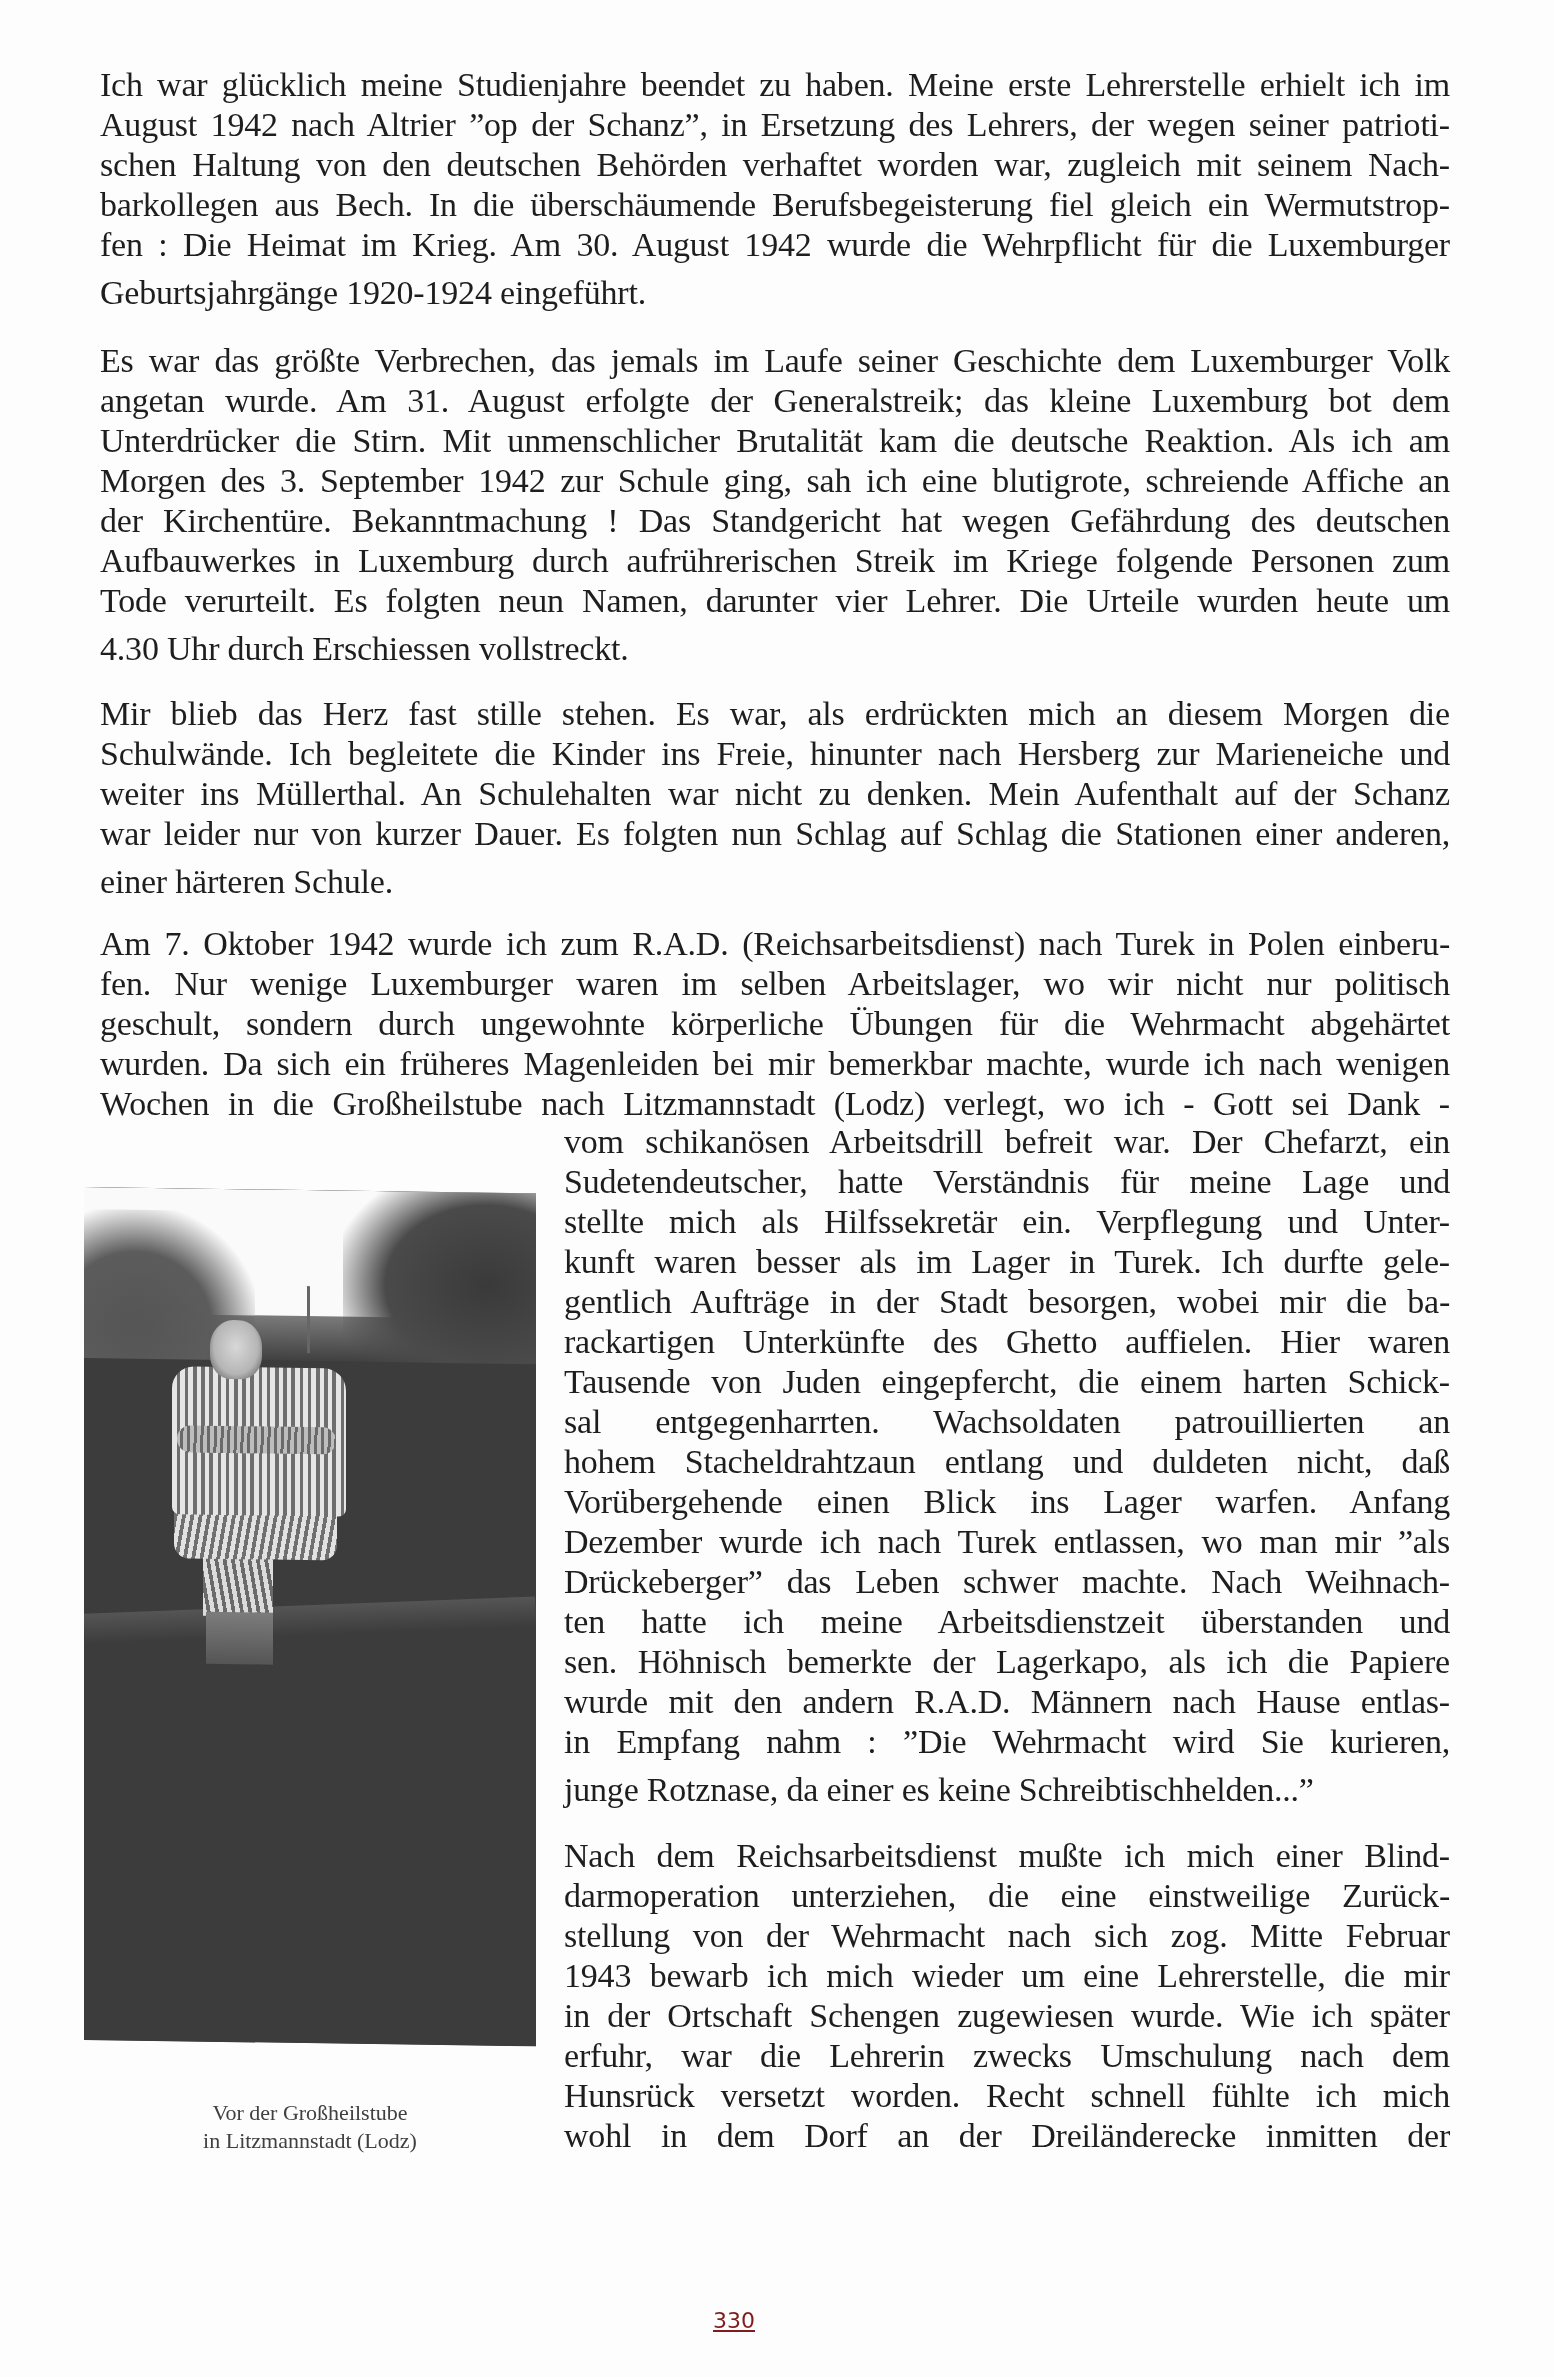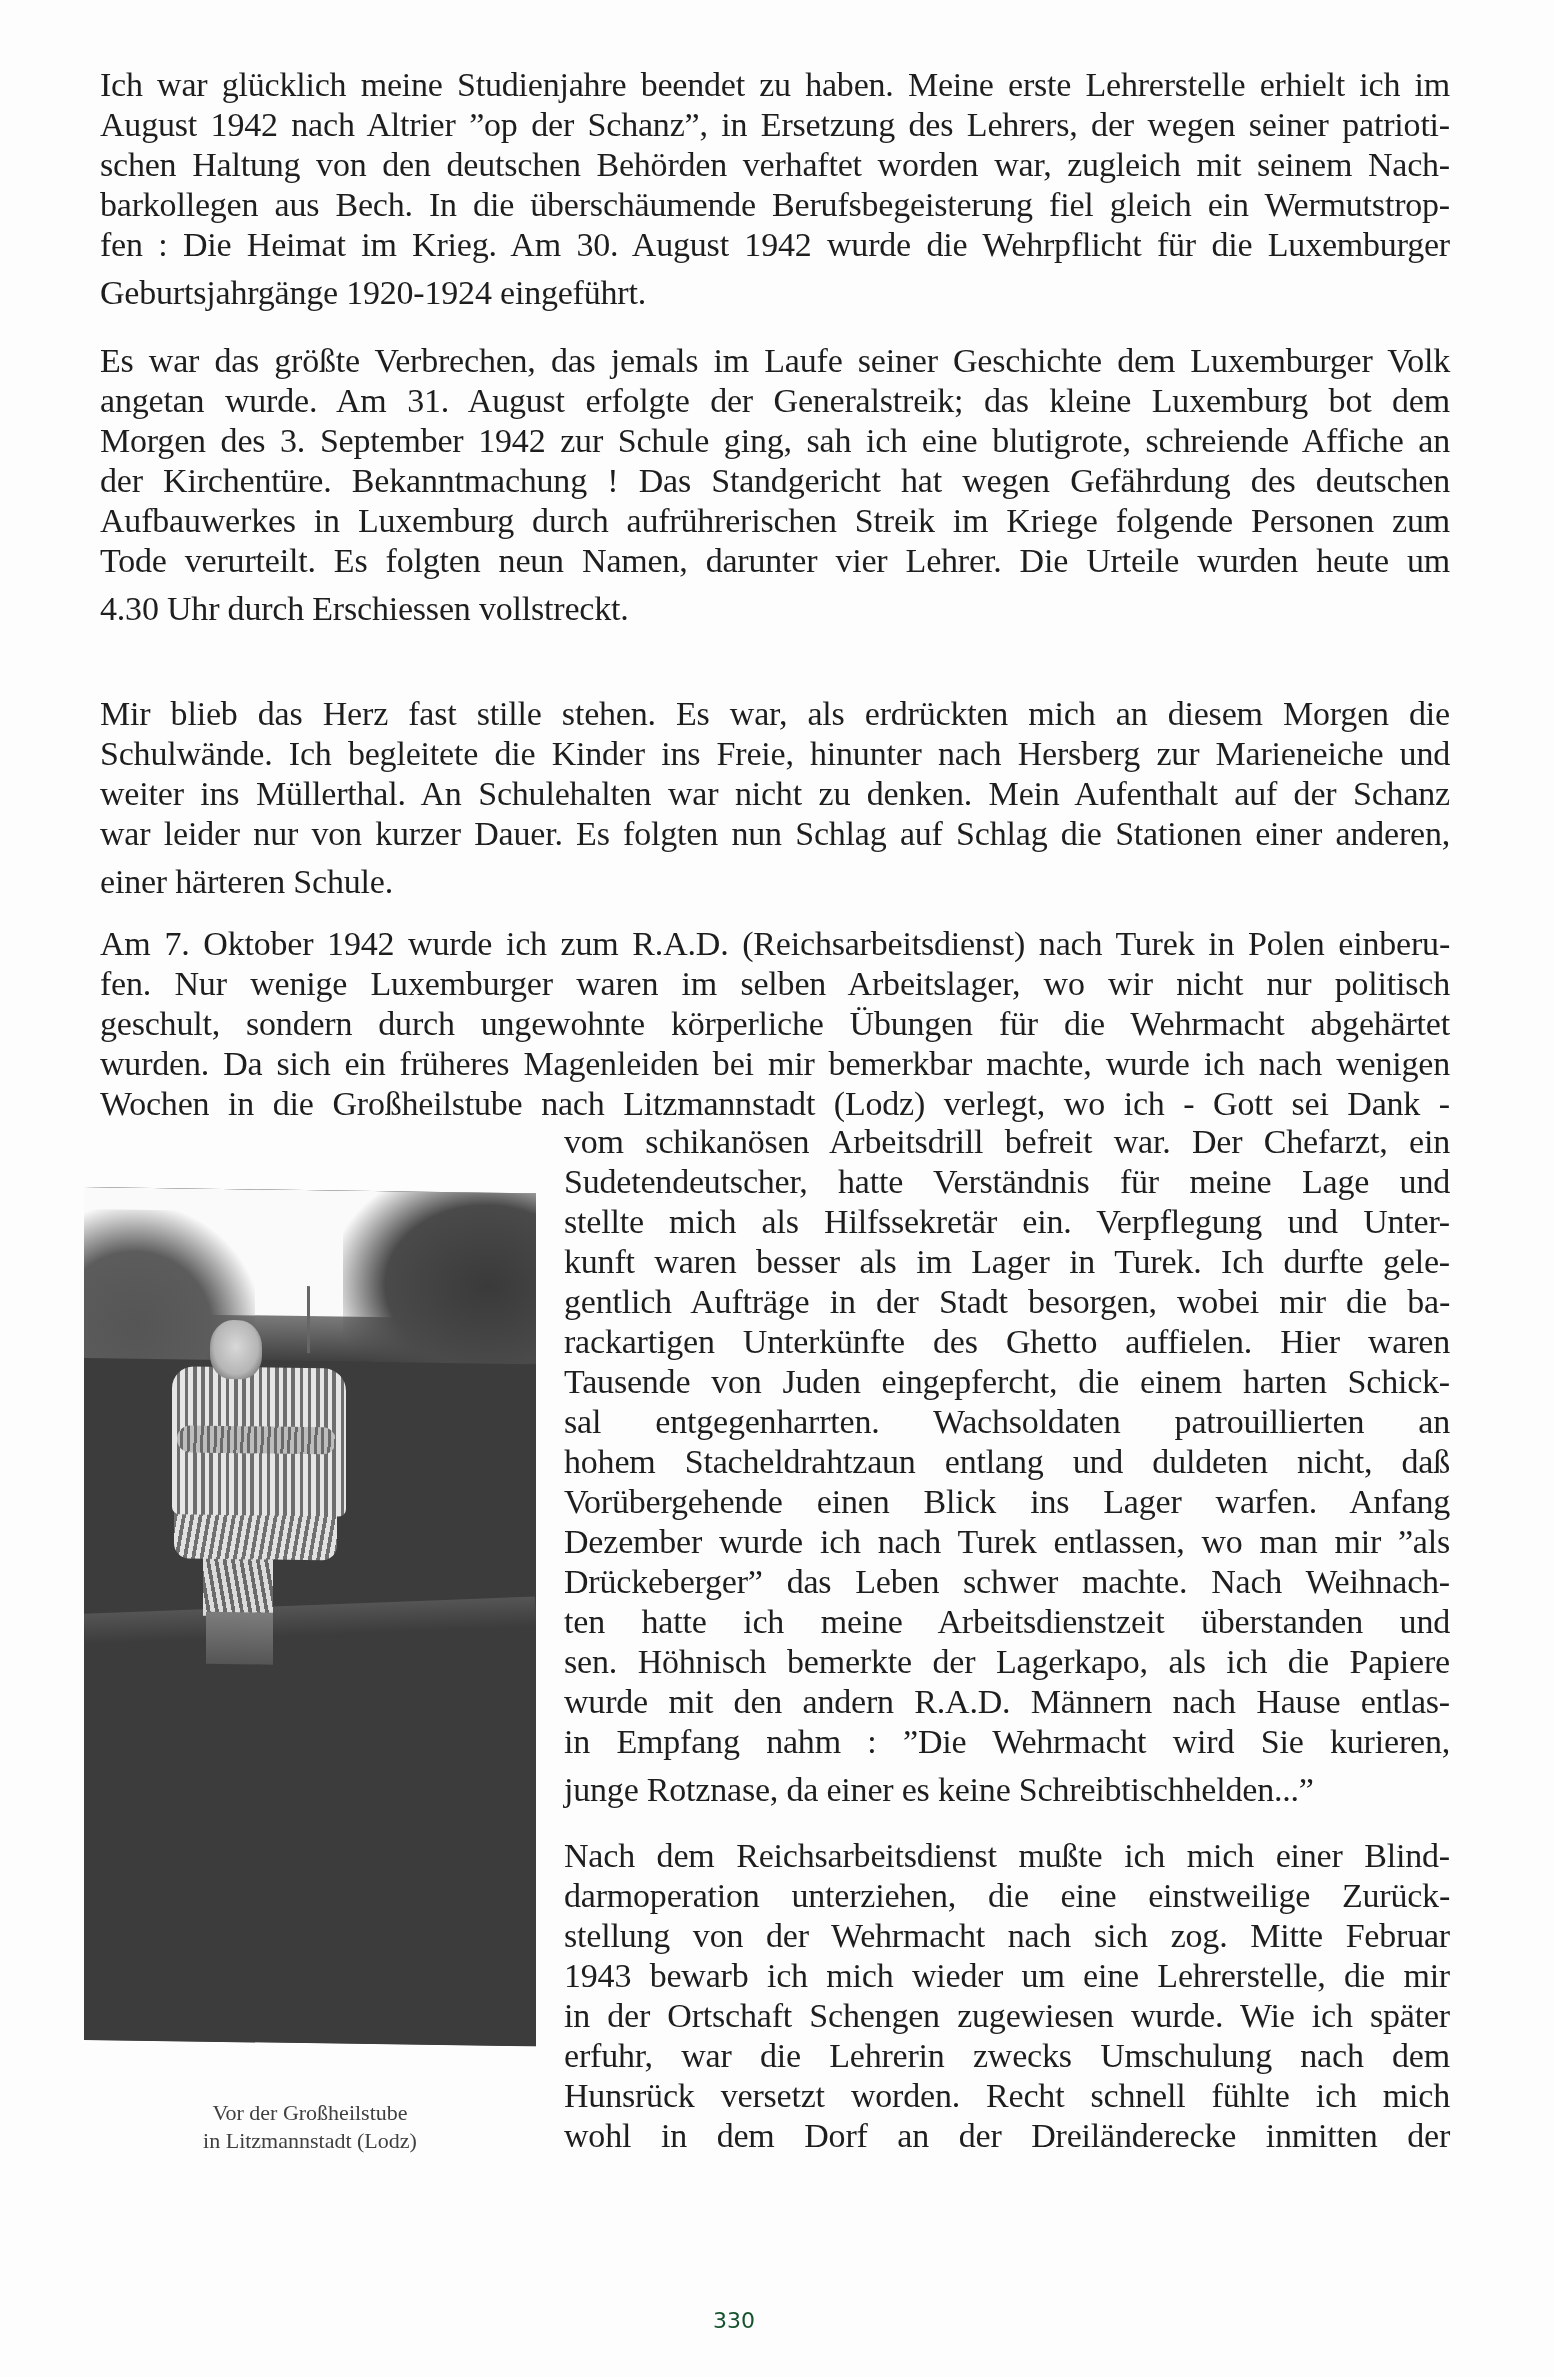--- a/index.html
+++ b/index.html
@@ -86,40 +86,41 @@
     text-align: center;
     font-size: 22px; line-height: 28px;
     color: #404040;
   }
   .caption span { display: block; }
 
   .page-number {
     position: absolute; left: 697px; top: 2308px; width: 74px;
     text-align: center;
     font-family: "DejaVu Sans", sans-serif;
-    font-size: 22px; color: #14532d;
+    font-size: 22px; color: #7f1d1d; text-decoration: underline;
   }
 </style>
 </head>
 <body>
 
 <div class="page">
 
   <div class="para p-full" style="top:65px;">
     <span class="line">Ich war glücklich meine Studienjahre beendet zu haben. Meine erste Lehrerstelle erhielt ich im</span>
     <span class="line">August 1942 nach Altrier ”op der Schanz”, in Ersetzung des Lehrers, der wegen seiner patrioti-</span>
     <span class="line">schen Haltung von den deutschen Behörden verhaftet worden war, zugleich mit seinem Nach-</span>
     <span class="line">barkollegen aus Bech. In die überschäumende Berufsbegeisterung fiel gleich ein Wermutstrop-</span>
     <span class="line">fen : Die Heimat im Krieg. Am 30. August 1942 wurde die Wehrpflicht für die Luxemburger</span>
     <span class="line last">Geburtsjahrgänge 1920-1924 eingeführt.</span>
   </div>
 
   <div class="para p-full" style="top:341px;">
     <span class="line">Es war das größte Verbrechen, das jemals im Laufe seiner Geschichte dem Luxemburger Volk</span>
     <span class="line">angetan wurde. Am 31. August erfolgte der Generalstreik; das kleine Luxemburg bot dem</span>
+    <span class="line">Unterdrücker die Stirn. Mit unmenschlicher Brutalität kam die deutsche Reaktion. Als ich am</span>
     <span class="line">Morgen des 3. September 1942 zur Schule ging, sah ich eine blutigrote, schreiende Affiche an</span>
     <span class="line">der Kirchentüre. Bekanntmachung ! Das Standgericht hat wegen Gefährdung des deutschen</span>
     <span class="line">Aufbauwerkes in Luxemburg durch aufrührerischen Streik im Kriege folgende Personen zum</span>
     <span class="line">Tode verurteilt. Es folgten neun Namen, darunter vier Lehrer. Die Urteile wurden heute um</span>
     <span class="line last">4.30 Uhr durch Erschiessen vollstreckt.</span>
   </div>
 
   <div class="para p-full" style="top:694px;">
     <span class="line">Mir blieb das Herz fast stille stehen. Es war, als erdrückten mich an diesem Morgen die</span>
     <span class="line">Schulwände. Ich begleitete die Kinder ins Freie, hinunter nach Hersberg zur Marieneiche und</span>

